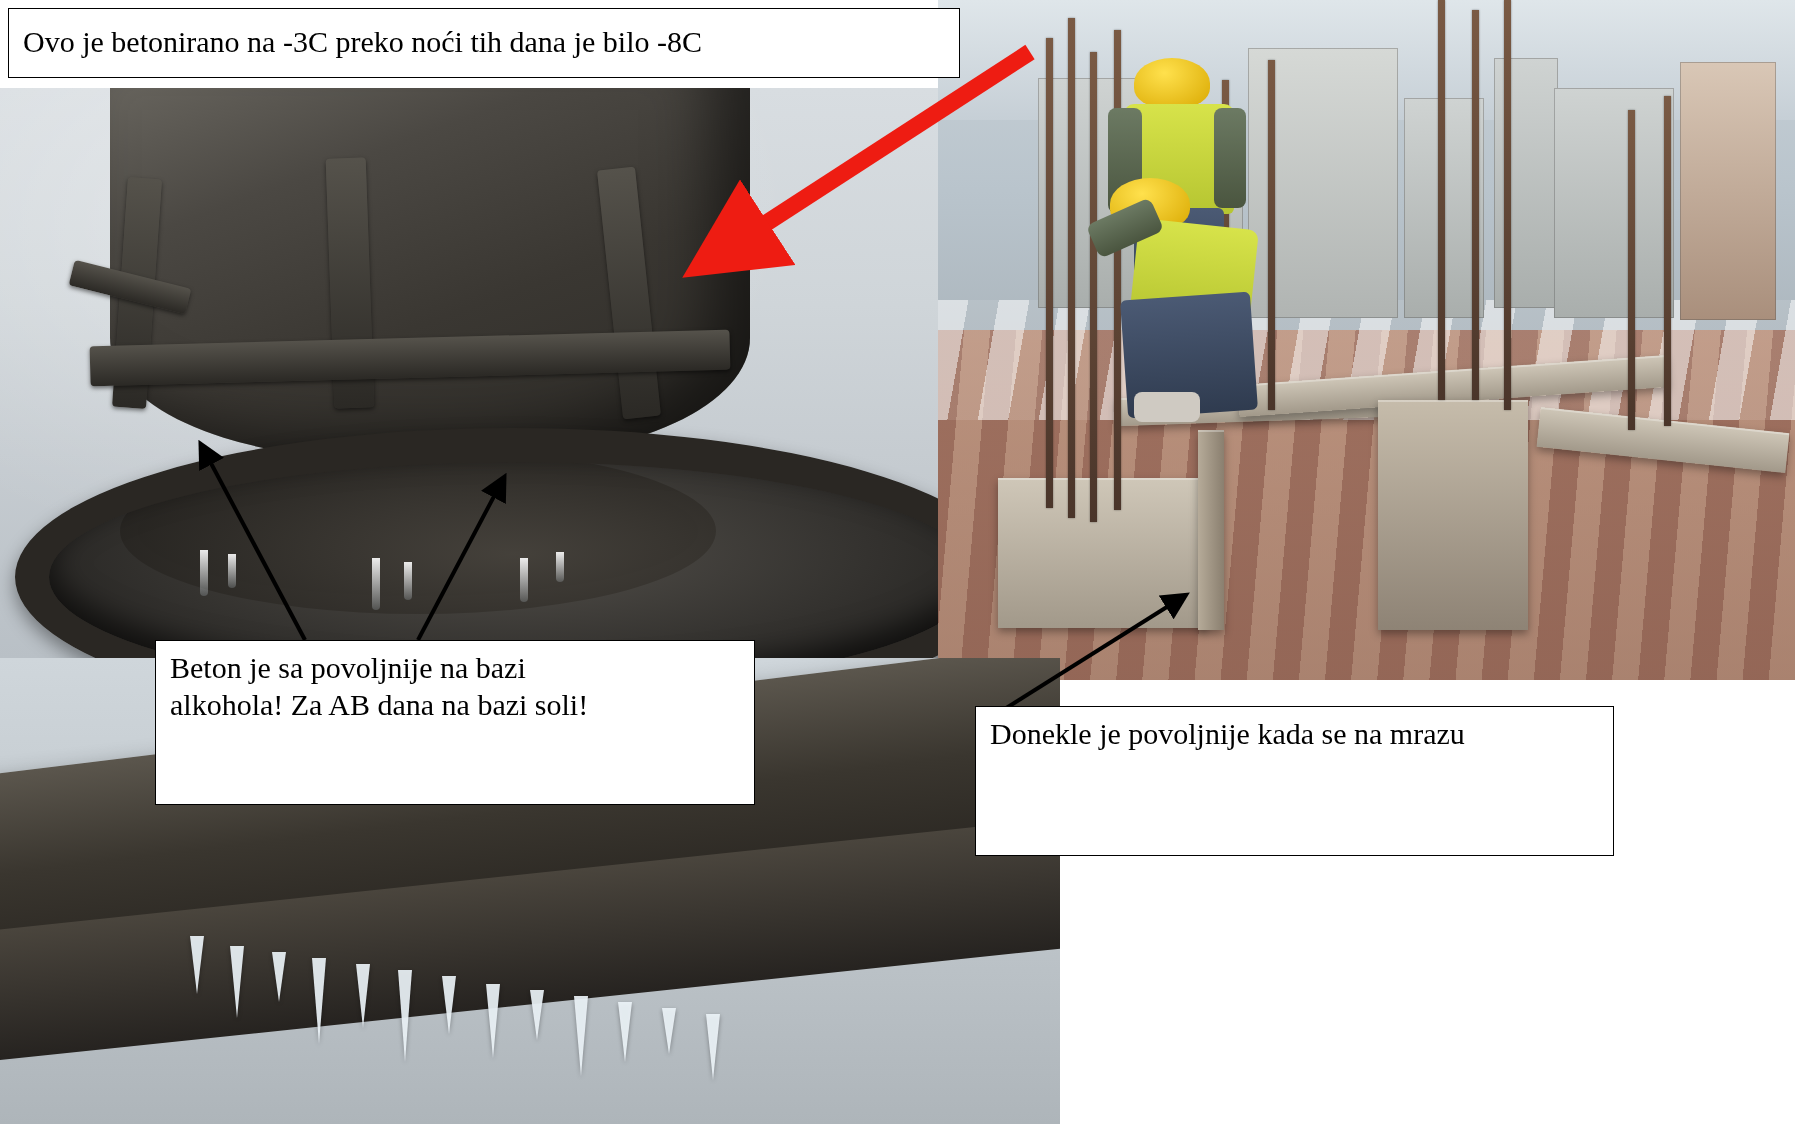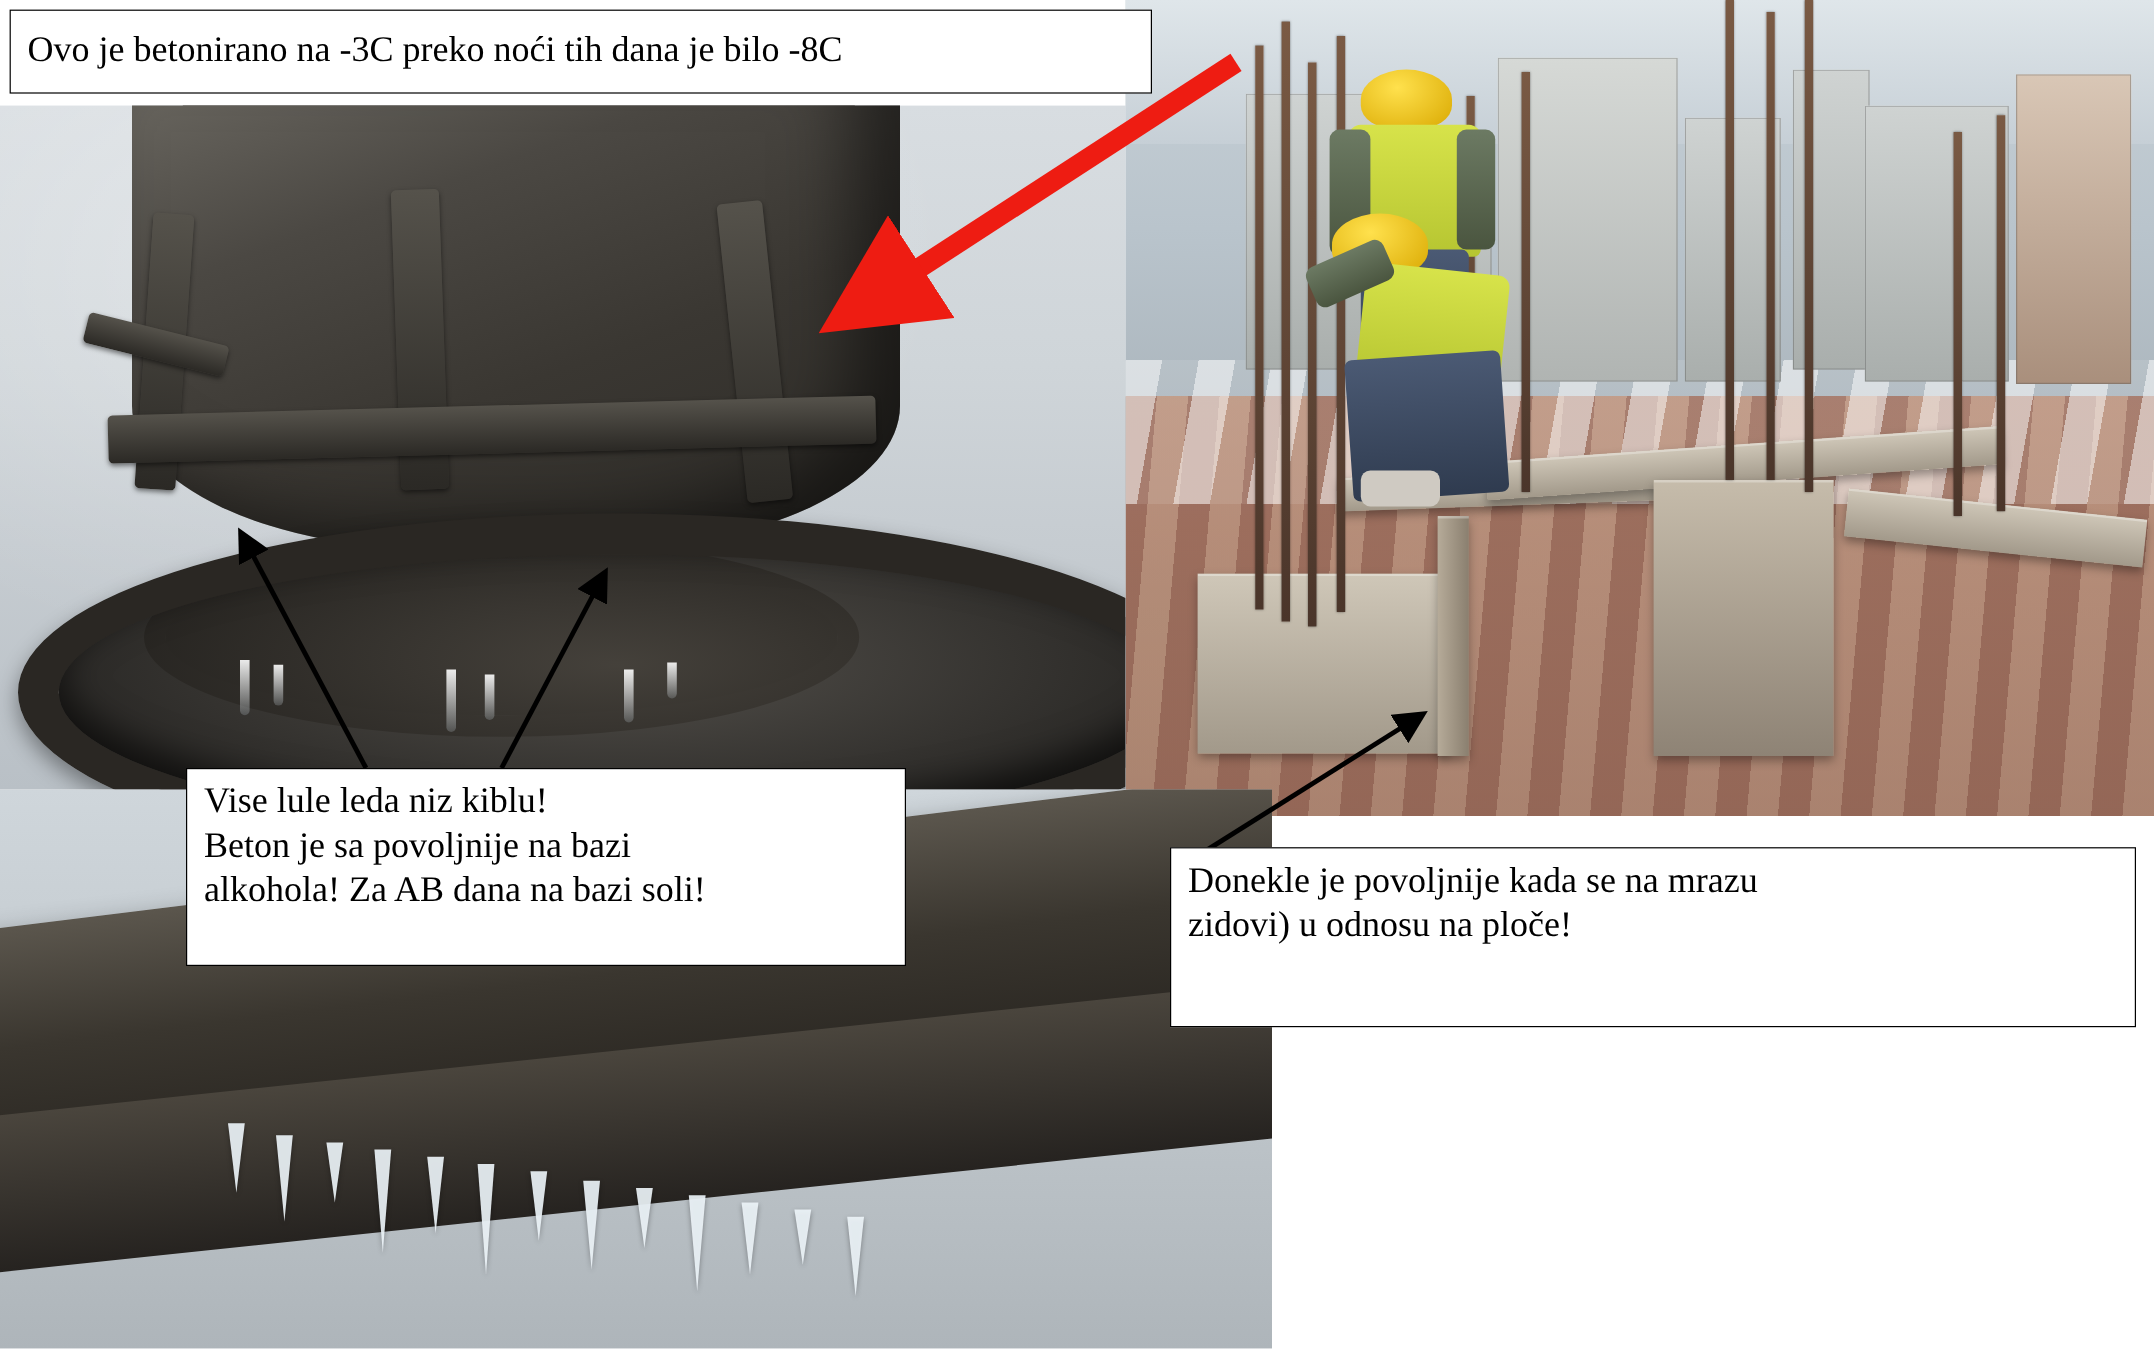--- a/index.html
+++ b/index.html
@@ -219,21 +219,21 @@
   }
   #callout-ice {
     left: 155px;
     top: 640px;
     width: 600px;
     height: 165px;
   }
   #callout-right {
     left: 975px;
     top: 706px;
-    width: 805px;
+    width: 639px;
     height: 150px;
   }
   .callout p { margin: 0; white-space: nowrap; }
 
   
   .arrow-svg {
     position: absolute;
     left: 0;
     top: 0;
     width: 1795px;
@@ -347,23 +347,21 @@
     <path d="M418,640 L500,485" stroke="#000000" stroke-width="4" fill="none" marker-end="url(#blackhead)"></path>
 
     <path d="M1000,712 L1178,600" stroke="#000000" stroke-width="4" fill="none" marker-end="url(#blackhead)"></path>
   </svg>
 
   <div class="callout" id="callout-top">
     <p>Ovo je betonirano na -3C preko noći tih dana je bilo -8C</p>
   </div>
 
   <div class="callout" id="callout-ice">
-    <p>Vise lule leda niz kiblu!</p>
     <p>Beton je sa povoljnije na bazi</p>
     <p>alkohola! Za AB dana na bazi soli!</p>
   </div>
 
   <div class="callout" id="callout-right">
     <p>Donekle je povoljnije kada se na mrazu</p>
-    <p>zidovi) u odnosu na ploče!</p>
   </div>
 
 </div>
 
 </body></html>

